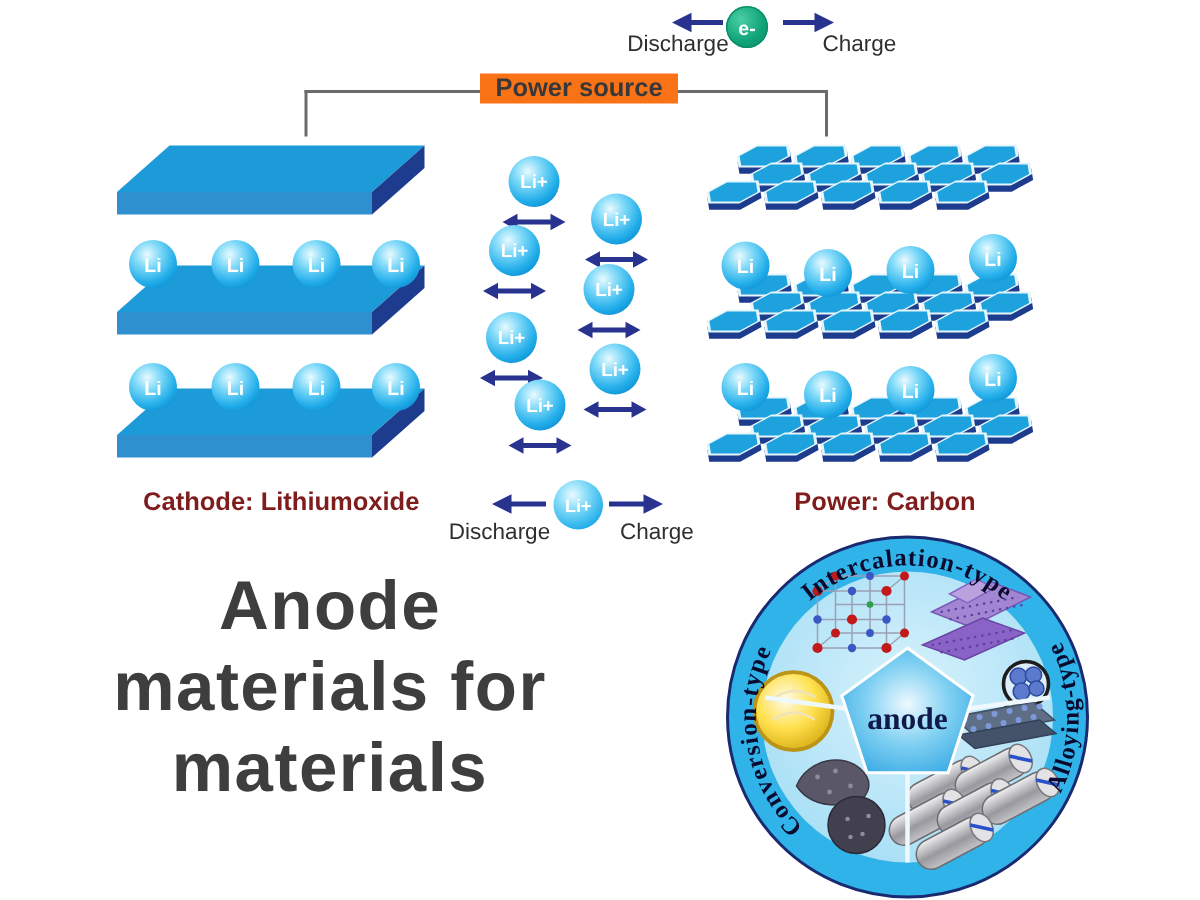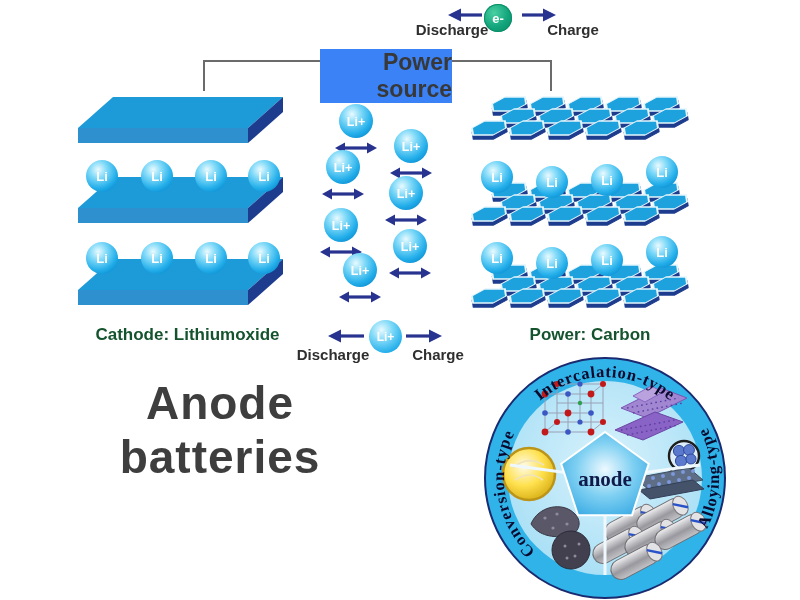--- a/index.html
+++ b/index.html
@@ -1,24 +1,24 @@
 <!DOCTYPE html>
 <html><head>
 <meta charset="utf-8">
 <style>
   html,body{margin:0;padding:0;background:#fff;}
   #stage{position:relative;width:800px;height:600px;background:#fff;overflow:hidden;
          font-family:"Liberation Sans","DejaVu Sans",sans-serif;}
   .abs{position:absolute;}
-  .lbl{position:absolute;color:#14532d;font-weight:bold;font-size:17px;text-align:center;}
-  .smalllbl{position:absolute;color:#2f2f2f;font-weight:bold;font-size:15px;text-align:center;}
+  .lbl{position:absolute;color:#7f1d1d;font-weight:bold;font-size:17px;text-align:center;}
+  .smalllbl{position:absolute;color:#2f2f2f;font-weight:normal;font-size:15px;text-align:center;}
   .bracket{position:absolute;left:203px;top:60px;width:345px;height:29px;
            border-top:2px solid #6b6b6b;border-left:2px solid #6b6b6b;border-right:2px solid #6b6b6b;}
-  .psource{position:absolute;left:320px;top:49px;width:132px;background:#3b82f6;
-           color:#383838;font-weight:bold;font-size:23px;text-align:right;}
+  .psource{position:absolute;left:320px;top:49px;width:132px;background:#f97316;
+           color:#383838;font-weight:bold;font-size:17px;text-align:center;}
   .ecirc{position:absolute;left:484px;top:4px;width:28px;height:28px;border-radius:50%;
          background:radial-gradient(circle at 36% 32%, #49cfa2, #12a47b 55%, #0a8a65 100%);
          color:#fff;font-weight:bold;font-size:13px;display:flex;align-items:center;justify-content:center;
          box-shadow:0 0 0 1px #0b8f69 inset;}
   .ionball{position:absolute;left:369px;top:320px;width:33px;height:33px;border-radius:50%;
            background:radial-gradient(circle at 38% 30%, #e9faff, #7fd9f8 35%, #23aeea 75%, #0c8fd2 100%);
            color:#fff;font-weight:bold;font-size:12px;display:flex;align-items:center;justify-content:center;}
   .title{position:absolute;left:20px;top:376px;width:400px;text-align:center;
          color:#3e3e3e;font-weight:bold;font-size:46px;line-height:54px;letter-spacing:1px;}
   .litxt{font:bold 13px "Liberation Sans",sans-serif;fill:#ffffff;text-anchor:middle;}
@@ -232,21 +232,22 @@
     <span>Li+</span>
   </div>
   <div class="smalllbl" style="left:288px;top:346px;width:90px">Discharge</div>
   <div class="smalllbl" style="left:398px;top:346px;width:80px">Charge</div>
 
   <div class="lbl" style="left:80px;top:325px;width:215px">Cathode: Lithiumoxide</div>
   <div class="lbl" style="left:495px;top:325px;width:190px">Power: Carbon</div>
 
   <div class="title">
     <div>Anode</div>
-    <div>batteries</div>
+    <div>materials for</div>
+    <div>materials</div>
   </div>
 
   <svg class="abs" style="left:483px;top:356px" width="246" height="244" viewBox="0 0 246 244">
     <defs>
       <radialGradient id="innerG" cx="50%" cy="42%" r="70%">
         <stop offset="0%" stop-color="#d8f2fc"></stop>
         <stop offset="100%" stop-color="#a0dcf4"></stop>
       </radialGradient>
       <radialGradient id="pentG" cx="50%" cy="45%" r="72%">
         <stop offset="0%" stop-color="#eef9ff"></stop>

